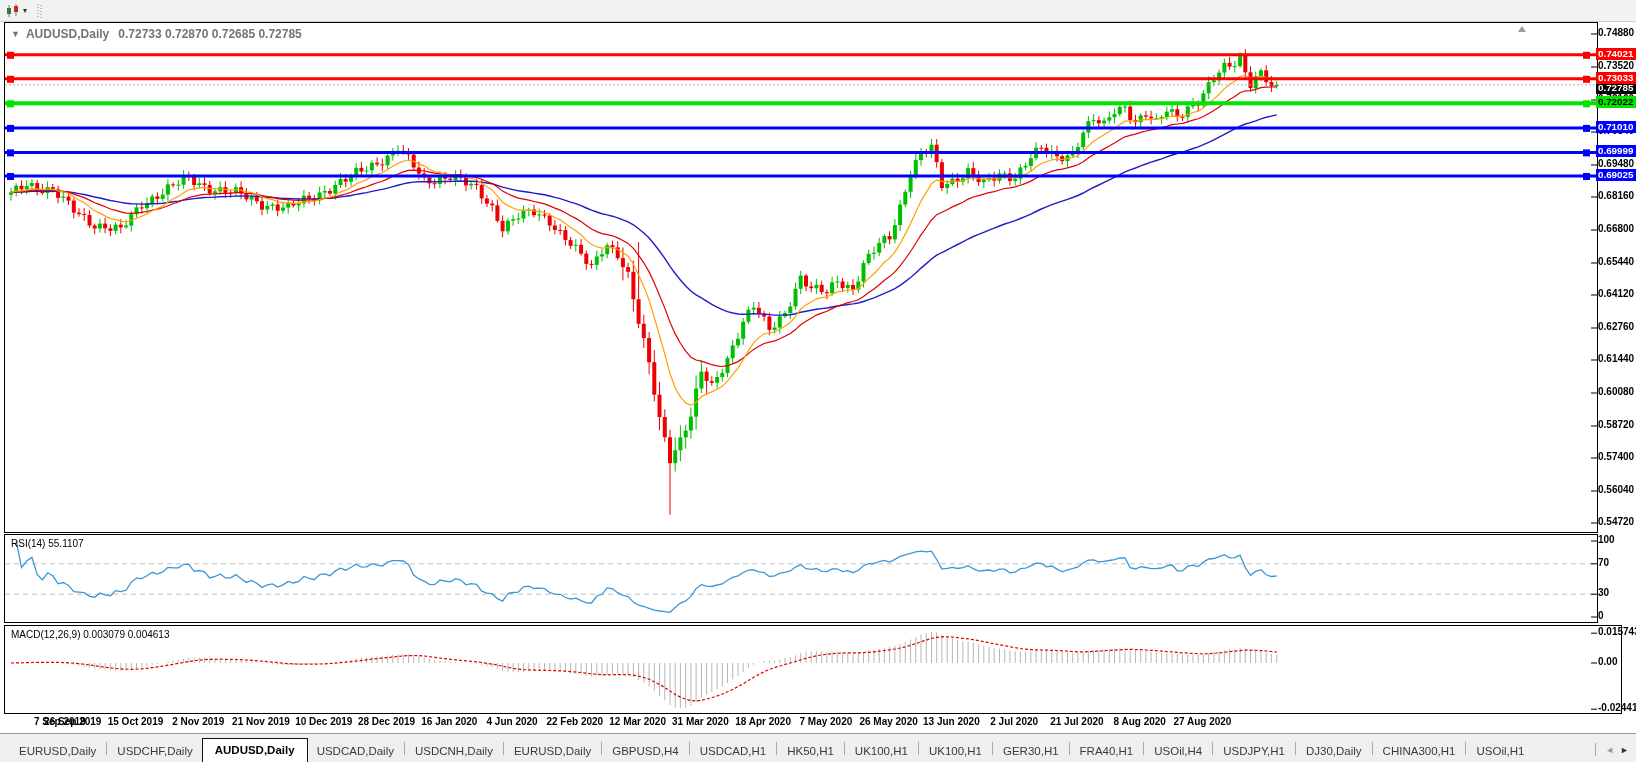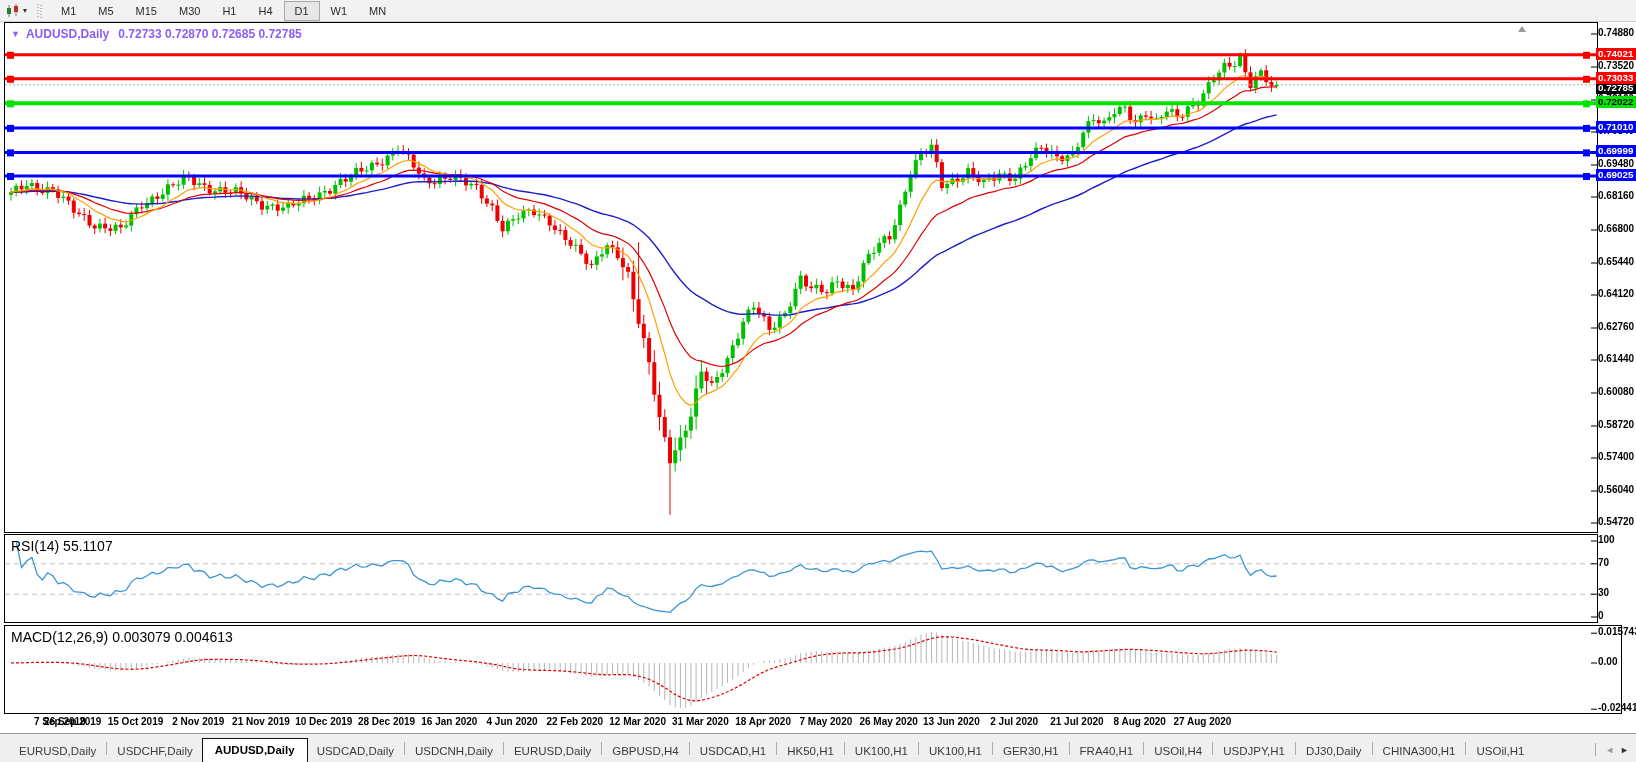--- a/index.html
+++ b/index.html
@@ -15,24 +15,24 @@
                    repeating-linear-gradient(to bottom,#bbb 0 1px,transparent 1px 3px);
         background-size:2px 100%,2px 100%;background-position:0 0,3px 1px;background-repeat:repeat-y;}
   .tf{display:inline-block;padding:3px 10px;font-size:11px;color:#2b2b2b;border:1px solid transparent;}
   .tf.active{background:#e7e7e7;border:1px solid #a8a8a8;}
   
   .pane{position:absolute;left:4px;width:1592px;background:#fff;border:1px solid #000;overflow:hidden;}
   #price-pane{top:22px;height:509px;}
   #rsi-pane{top:534px;height:87px;}
   #macd-pane{top:625px;height:87px;padding-left:24px;}
   .pane svg{position:absolute;left:0;top:0;}
-  .pane-title{position:absolute;left:6px;top:4px;font-size:12px;font-weight:bold;color:#8b5cf6;white-space:nowrap;}
+  .pane-title{position:absolute;left:6px;top:4px;font-size:12px;font-weight:bold;color:#737373;white-space:nowrap;}
   .pane-title .marker{font-size:9px;margin-right:6px;position:relative;top:-1px;}
   .pane-title .quotes{margin-left:9px;}
-  .pane-label{position:absolute;left:6px;top:3px;font-size:14px;color:#000;white-space:nowrap;}
+  .pane-label{position:absolute;left:6px;top:3px;font-size:10px;color:#000;white-space:nowrap;}
   
   .ytick{position:absolute;left:1598px;width:44px;font-size:10px;font-weight:bold;color:#000;
          white-space:nowrap;line-height:12px;}
   .plabel{position:absolute;left:1596px;width:40px;height:12px;font-size:9.8px;line-height:12px;
           padding-left:2px;font-weight:bold;white-space:nowrap;overflow:hidden;}
   
   #date-row{position:absolute;left:4px;top:714px;width:1592px;height:19px;background:#fff;}
   .dlabel{position:absolute;top:2px;font-size:10px;font-weight:bold;color:#000;white-space:nowrap;}
   
   #tabbar{position:absolute;left:0;top:733px;width:1636px;height:29px;background:#efefef;
@@ -56,21 +56,20 @@
     <span class="tool-icon">
       <svg width="14" height="14" viewBox="0 0 14 14">
         <line x1="3" y1="1" x2="3" y2="13" stroke="#777" stroke-width="1"></line>
         <rect x="1" y="4" width="4" height="6" fill="#2e7d32"></rect>
         <line x1="10" y1="0" x2="10" y2="12" stroke="#777" stroke-width="1"></line>
         <rect x="8" y="2" width="4" height="6" fill="#c62828"></rect>
       </svg>
     </span>
     <span class="tool-caret">▾</span>
     <span class="grip"></span>
-    <span id="tf-buttons"><span class="tf">M1</span><span class="tf">M5</span><span class="tf">M15</span><span class="tf">M30</span><span class="tf">H1</span><span class="tf">H4</span><span class="tf active">D1</span><span class="tf">W1</span><span class="tf">MN</span></span>
   </div>
 
   <div id="chart-area">
     <div class="pane" id="price-pane">
       <svg id="price-svg" width="1592" height="509">
           <g>
             <line x1="6" y1="164.9" x2="6" y2="177.6" stroke="#00bf00" stroke-width="1"></line>
             <rect x="4" y="169.4" width="4" height="2.4" fill="#00bf00"></rect>
             <line x1="11.2" y1="160.4" x2="11.2" y2="173.3" stroke="#00bf00" stroke-width="1"></line>
             <rect x="9.2" y="162.7" width="4" height="6.7" fill="#00bf00"></rect>

